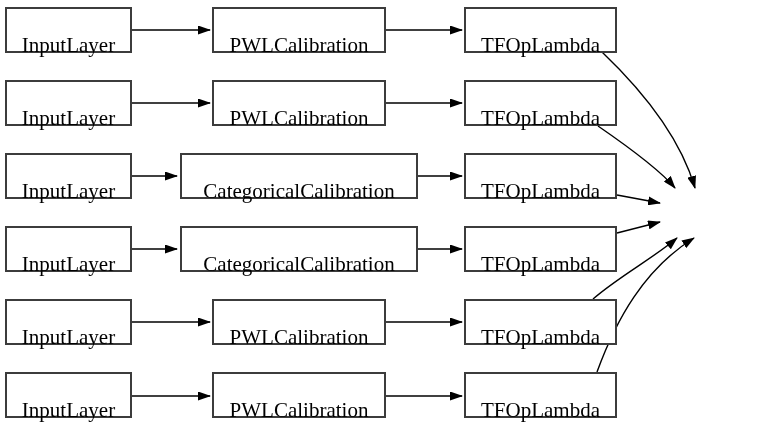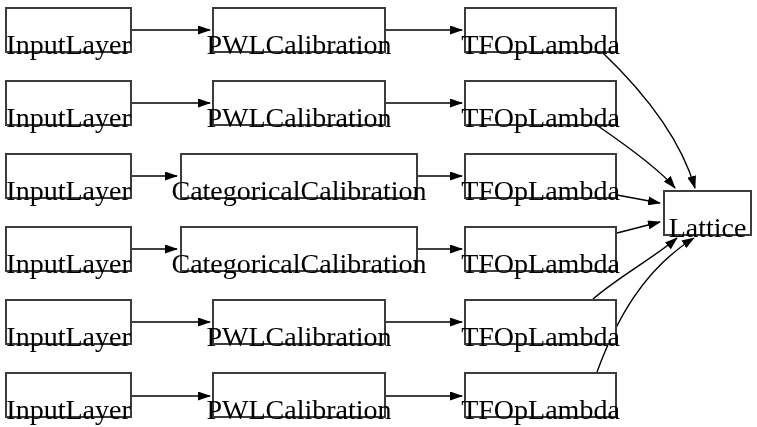--- a/index.html
+++ b/index.html
@@ -26,21 +26,21 @@
     position: absolute;
     box-sizing: border-box;
     background: #ffffff;
     border: 2px solid #3c3c3c;
     display: flex;
     align-items: center;
     justify-content: center;
     z-index: 2;
   }
   .node span {
-    font-size: 28px;
+    font-size: 21px;
     color: #000000;
     white-space: nowrap;
     line-height: 1;
     padding-bottom: 2px;
     margin-top: 32px;
   }
   .edge {
     fill: none;
     stroke: #000000;
     stroke-width: 1.4;
@@ -133,17 +133,14 @@
   <div class="node" style="left:464px;top:226px;width:153px;height:46px">
     <span>TFOpLambda</span>
   </div>
   <div class="node" style="left:464px;top:299px;width:153px;height:46px">
     <span>TFOpLambda</span>
   </div>
   <div class="node" style="left:464px;top:372px;width:153px;height:46px">
     <span>TFOpLambda</span>
   </div>
 
-  <div class="node" style="left:663px;top:190px;width:89px;height:46px">
-    <span>Lattice</span>
-  </div>
 
 </div>
 
 </body></html>

